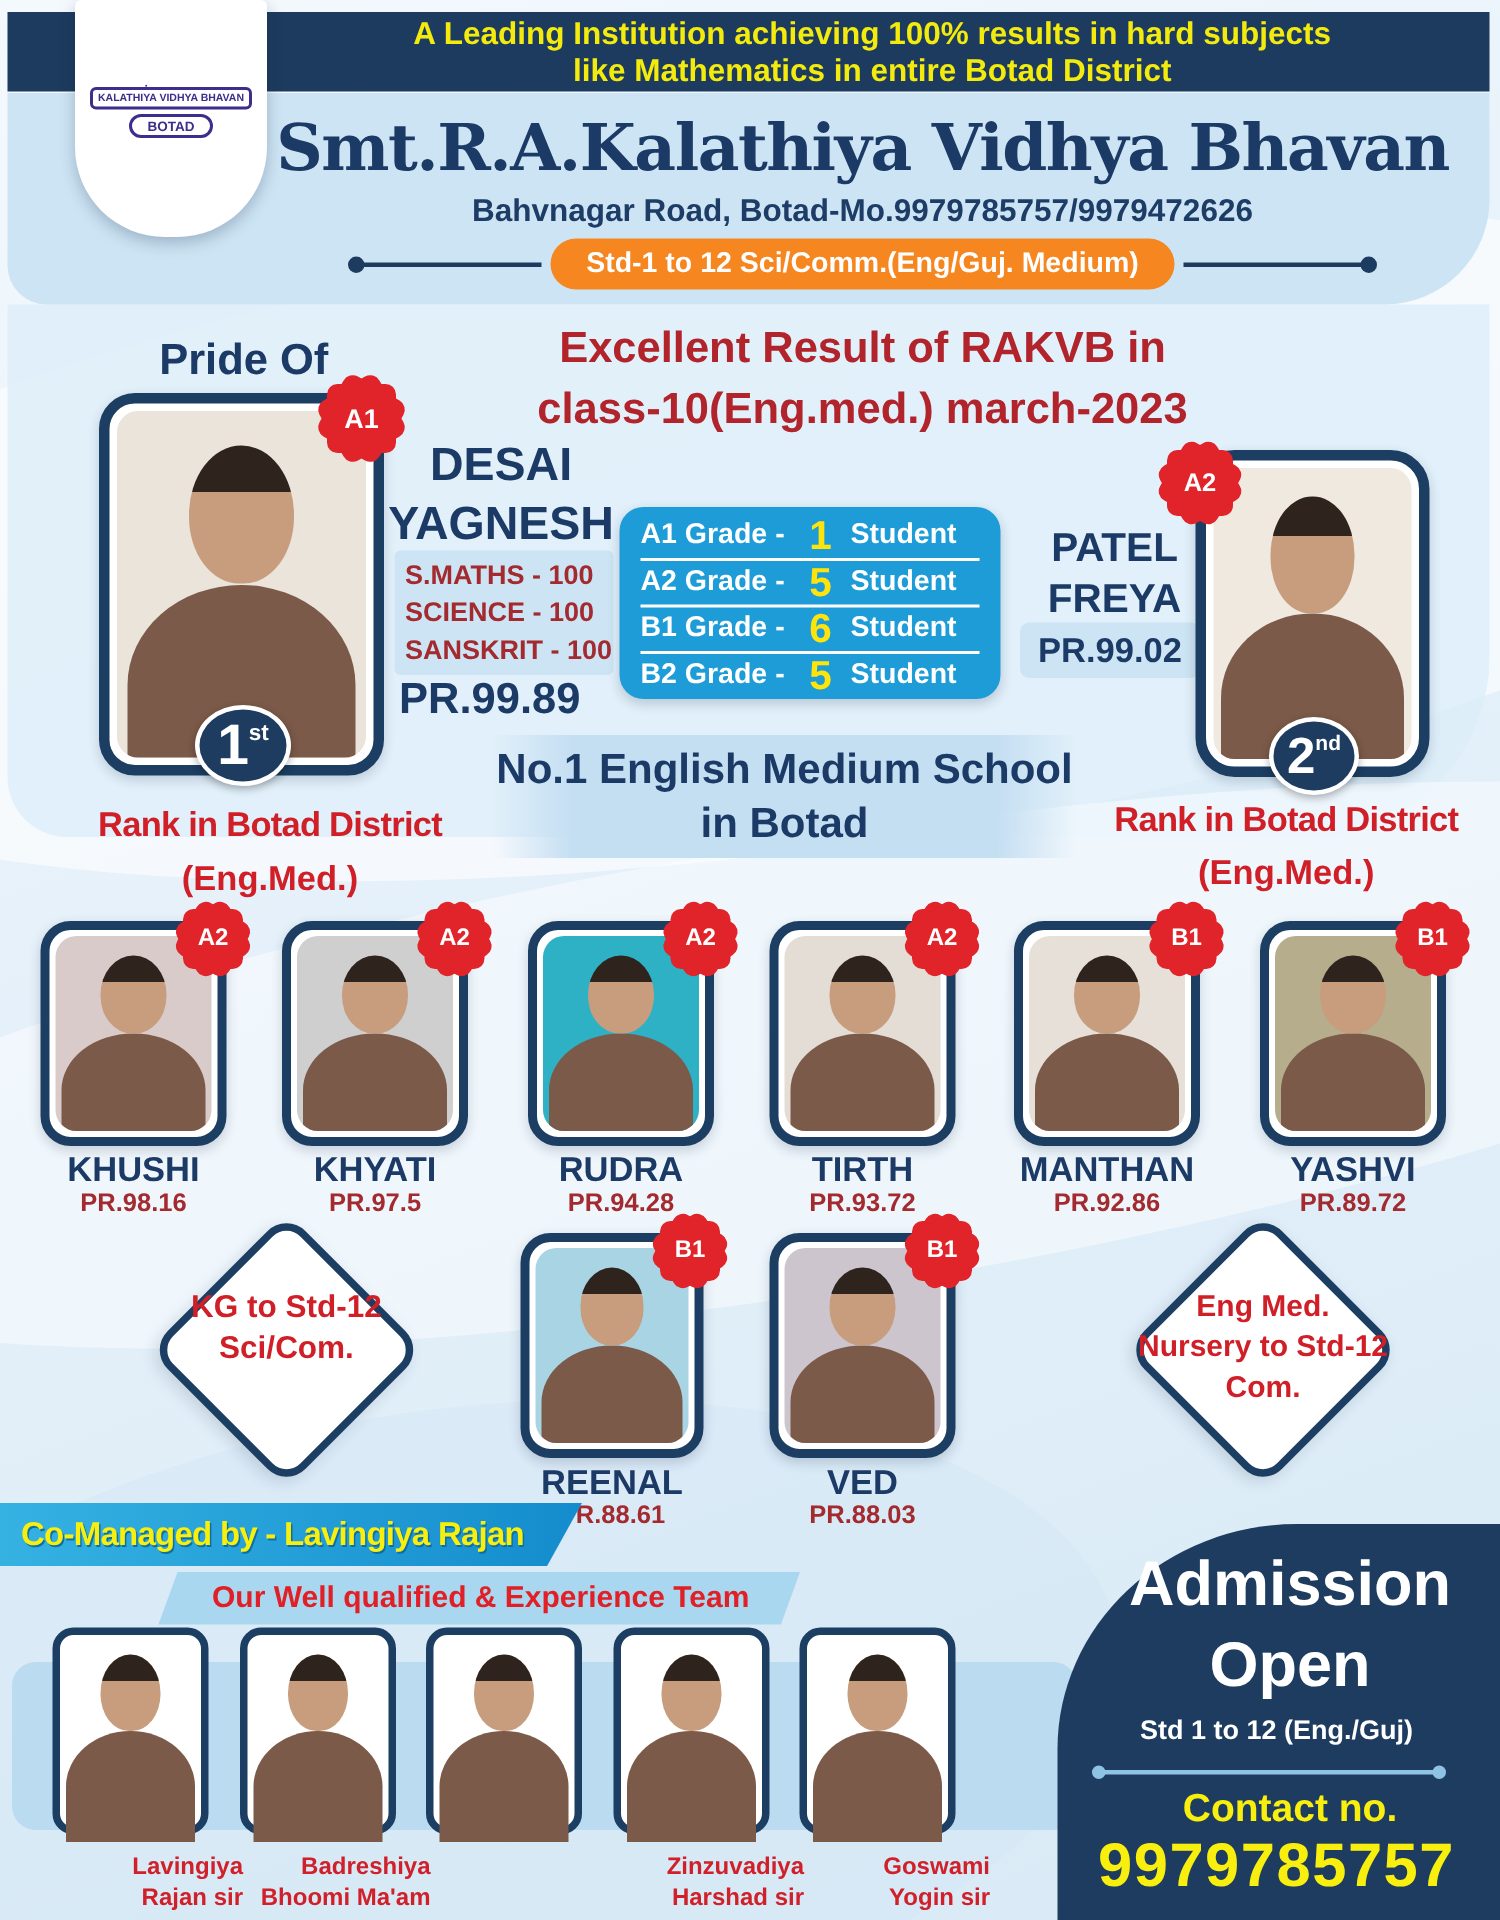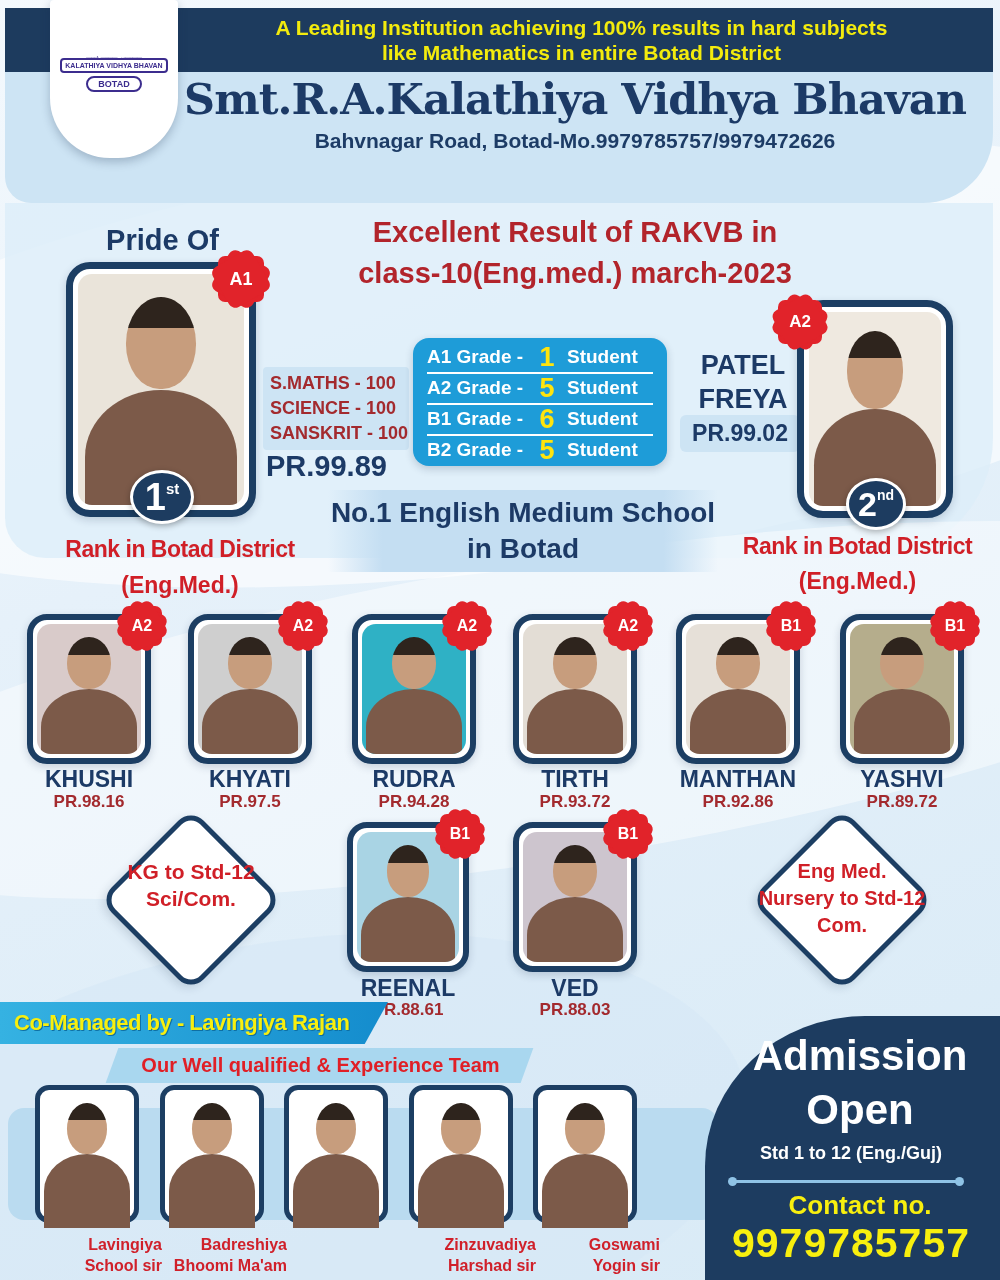--- a/index.html
+++ b/index.html
@@ -14,21 +14,21 @@
   .center { text-align:center; }
   .navy { color:#1c3a66; }
   .red { color:#d01f27; }
   .white { color:#ffffff; }
   .yellow { color:#f8ef0e; }
 
   
   .sw { position:absolute; z-index:0; }
 
   
-  .top-band { left:5px; top:8px; width:988px; height:64px; background:#1d3b5e;
+  .top-band { left:5px; top:8px; width:988px; height:53px; background:#1d3b5e;
     display:flex; flex-direction:column; justify-content:center; align-items:center;
     padding-left:165px; z-index:2; }
   .top-band div { color:#f3eb0d; font-weight:bold; font-size:21px; line-height:25px; }
   .header-block { left:5px; top:62px; width:988px; height:141px; background:#cde4f4;
     border-radius:0 0 70px 26px; z-index:1; }
   .school-title { left:170px; top:74px; width:810px; text-align:center; z-index:3;
     font-family:"DejaVu Serif", serif; font-weight:bold; font-size:43px; color:#1c3a66; letter-spacing:-1px; }
   .school-address { left:170px; top:129px; width:810px; text-align:center; z-index:3;
     font-weight:bold; font-size:21px; color:#1d3c66; }
   .pill-row { left:170px; top:159px; width:810px; display:flex; align-items:center; justify-content:center; z-index:3; }
@@ -150,20 +150,25 @@
   <div class="sw" style="left:-150px; top:940px; width:900px; height:430px; background:#d5e8f5; opacity:.55; border-radius:50%; transform:rotate(-8deg);"></div>
 
   <div class="abs top-band">
     <div>A Leading Institution achieving 100% results in hard subjects</div>
     <div>like Mathematics in entire Botad District</div>
   </div>
 
   <div class="abs header-block"></div>
   <div class="abs school-title">Smt.R.A.Kalathiya Vidhya Bhavan</div>
   <div class="abs school-address">Bahvnagar Road, Botad-Mo.9979785757/9979472626</div>
+  <div class="abs pill-row">
+    <span class="pline dotl"></span>
+    <span class="pill">Std-1 to 12 Sci/Comm.(Eng/Guj. Medium)</span>
+    <span class="pline dotr"></span>
+  </div>
 
   <div class="abs logo-tab">
     <div class="logo-motto">सत्यं ज्ञानम् अनन्तम्</div>
     <div class="ribbon">KALATHIYA VIDHYA BHAVAN</div>
     <div class="botad">BOTAD</div>
   </div>
 
   <div class="abs b navy center" style="left:55px; top:224px; width:215px; font-size:29px;">Pride Of RAKVB</div>
   <div class="abs b center" style="left:330px; top:212px; width:490px; font-size:29px; line-height:41px; color:#b2242b;">
     <div>Excellent Result of RAKVB in</div>
@@ -179,20 +184,24 @@
       <i></i>
       <span>A1</span>
   </div>
   <div class="rankb" style="left:130px; top:470px; width:64px; height:54px;">
     <span class="n" style="font-size:38px;">1</span>
       <sup style="font-size:15px;">st</sup>
   </div>
   <div class="abs b red center" style="left:20px; top:536px; width:320px; font-size:23px; letter-spacing:-0.5px;">Rank in Botad District</div>
   <div class="abs b red center" style="left:20px; top:572px; width:320px; font-size:23px;">(Eng.Med.)</div>
 
+  <div class="abs b navy center" style="left:258px; top:290px; width:152px; font-size:31px; line-height:39px;">
+    <div>DESAI</div>
+    <div>YAGNESH</div>
+  </div>
   <div class="abs marks">
     <div>S.MATHS - 100</div>
     <div>SCIENCE - 100</div>
     <div>SANSKRIT - 100</div>
   </div>
   <div class="abs b navy" style="left:266px; top:450px; font-size:29px;">PR.99.89</div>
 
   <div class="abs gradebox">
     <div class="grow">
       <span class="glabel">A1 Grade -</span>
@@ -353,21 +362,21 @@
   <div class="abs comanaged">Co-Managed by - Lavingiya Rajan</div>
   <div class="abs teamband"></div>
   <div class="abs teamtext">Our Well qualified &amp; Experience Team</div>
   <div class="abs teacherband"></div>
 
   <div class="tframe" style="left:35px;">
     <div class="photo sil" style="background: rgb(227, 231, 234);"></div>
     </div>
   <div class="tname" style="left:12px;">
     <div>Lavingiya</div>
-      <div>School sir</div>
+      <div>Rajan sir</div>
     </div>
 
   <div class="tframe" style="left:160px;">
     <div class="photo sil" style="background: rgb(236, 236, 236);"></div>
     </div>
   <div class="tname" style="left:137px;">
     <div>Badreshiya</div>
       <div>Bhoomi Ma'am</div>
     </div>
 

